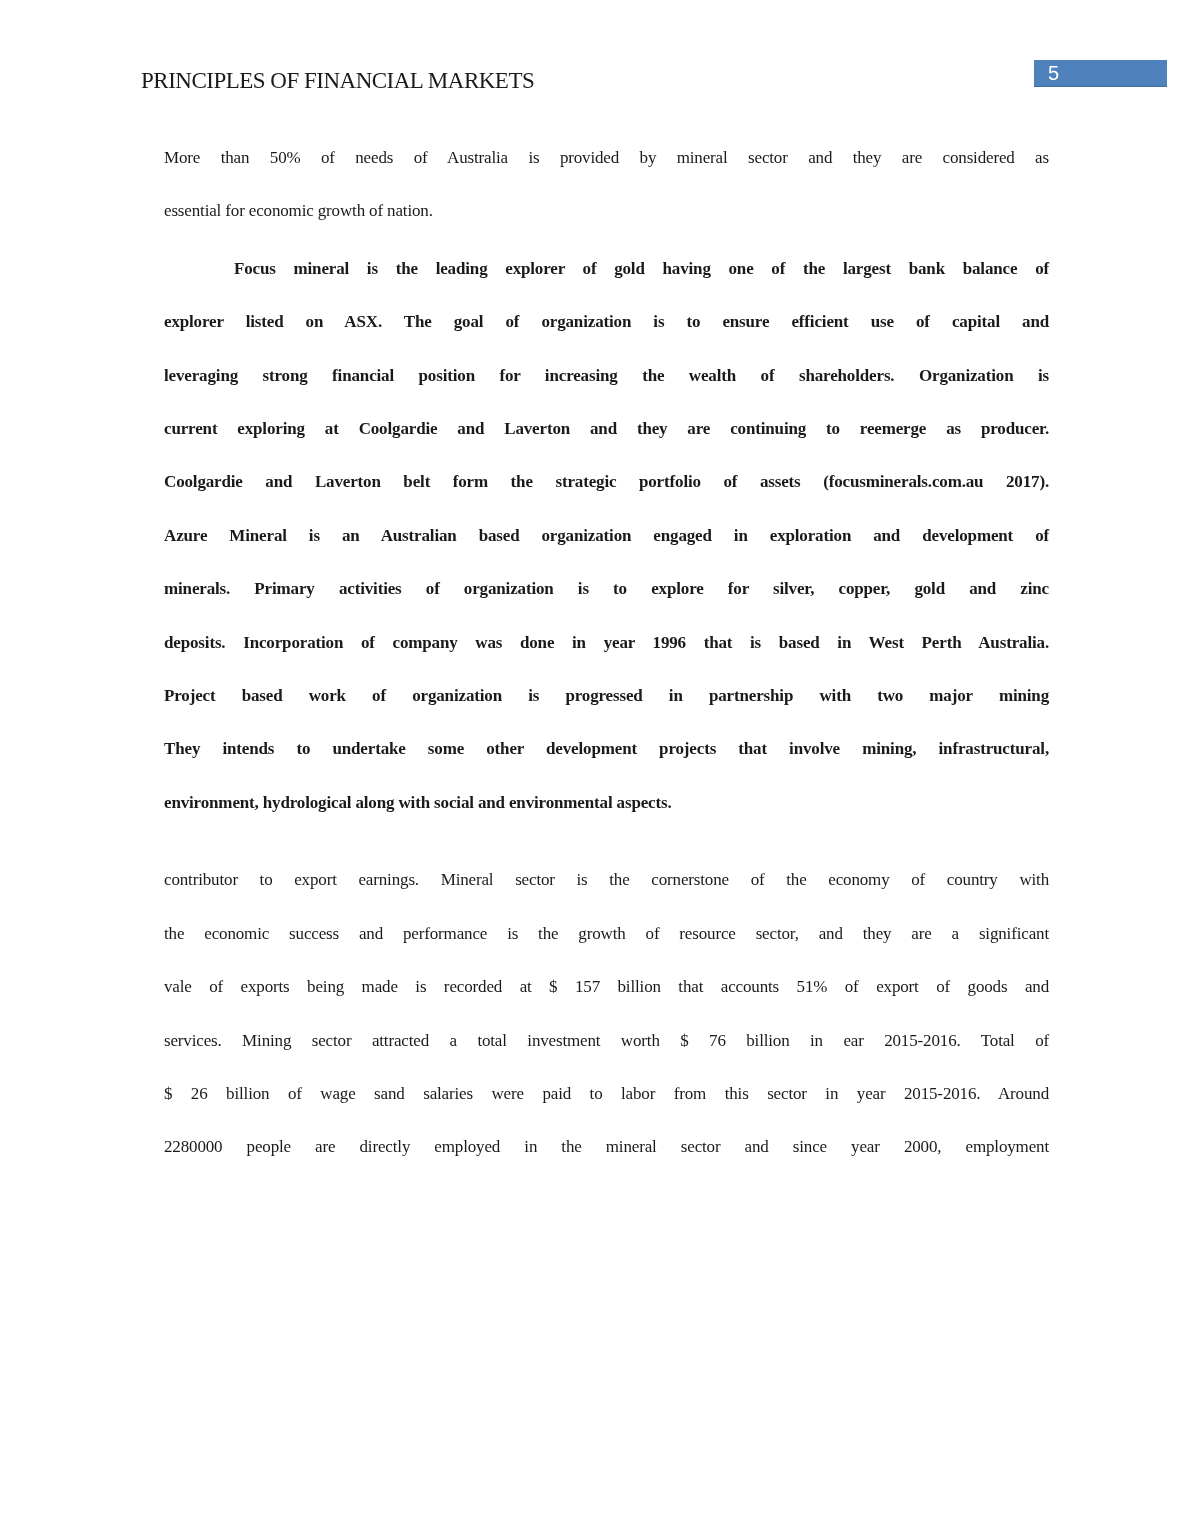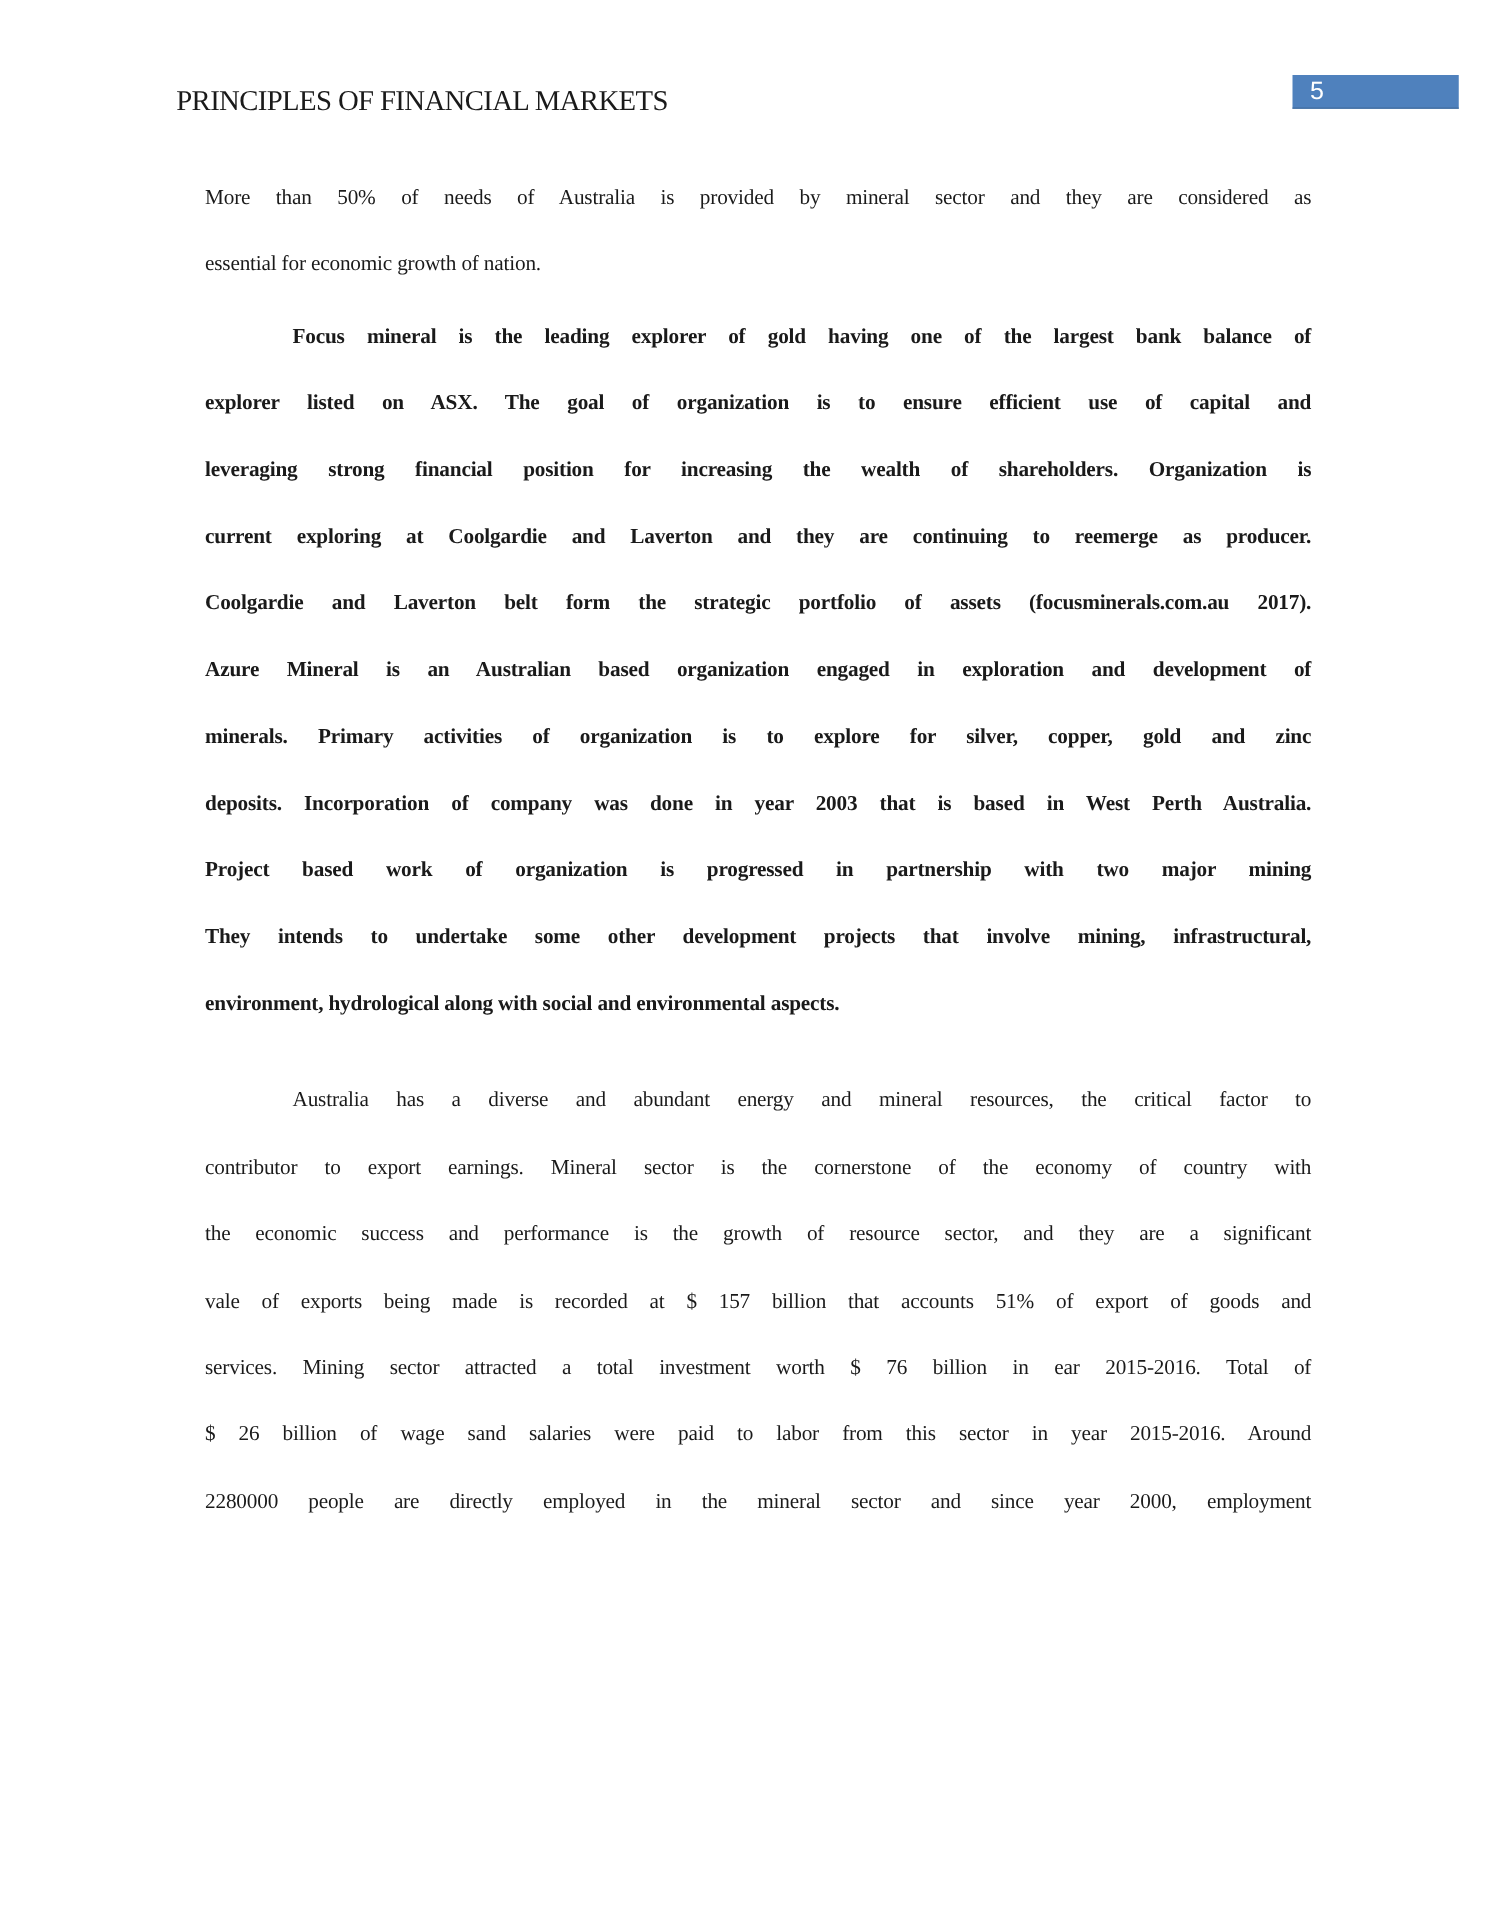--- a/index.html
+++ b/index.html
@@ -82,27 +82,26 @@
         <div class="line last">essential for economic growth of nation.</div>
       </div>
       <div class="block paragraph block-2">
         <div class="line indent">Focus mineral is the leading explorer of gold having one of the largest bank balance of</div>
         <div class="line">explorer listed on ASX. The goal of organization is to ensure efficient use of capital and</div>
         <div class="line">leveraging strong financial position for increasing the wealth of shareholders. Organization is</div>
         <div class="line">current exploring at Coolgardie and Laverton and they are continuing to reemerge as producer.</div>
         <div class="line">Coolgardie and Laverton belt form the strategic portfolio of assets (focusminerals.com.au 2017).</div>
         <div class="line">Azure Mineral is an Australian based organization engaged in exploration and development of</div>
         <div class="line">minerals. Primary activities of organization is to explore for silver, copper, gold and zinc</div>
-        <div class="line">deposits. Incorporation of company was done in year 2003 that is based in West Perth Australia.</div>
+        <div class="line">deposits. Incorporation of company was done in year 1996 that is based in West Perth Australia.</div>
         <div class="line">Project based work of organization is progressed in partnership with two major mining</div>
         <div class="line">They intends to undertake some other development projects that involve mining, infrastructural,</div>
         <div class="line last">environment, hydrological along with social and environmental aspects.</div>
       </div>
       <div class="block paragraph block-3">
-        <div class="line indent">Australia has a diverse and abundant energy and mineral resources, the critical factor to</div>
         <div class="line">contributor to export earnings. Mineral sector is the cornerstone of the economy of country with</div>
         <div class="line">the economic success and performance is the growth of resource sector, and they are a significant</div>
         <div class="line">vale of exports being made is recorded at $ 157 billion that accounts 51% of export of goods and</div>
         <div class="line">services. Mining sector attracted a total investment worth $ 76 billion in ear 2015-2016.  Total of</div>
         <div class="line">$ 26 billion of wage sand salaries were paid to labor from this sector in year 2015-2016. Around</div>
         <div class="line">2280000 people are directly employed in the mineral sector and since year 2000, employment</div>
       </div>
     </div>
 </div>
 

